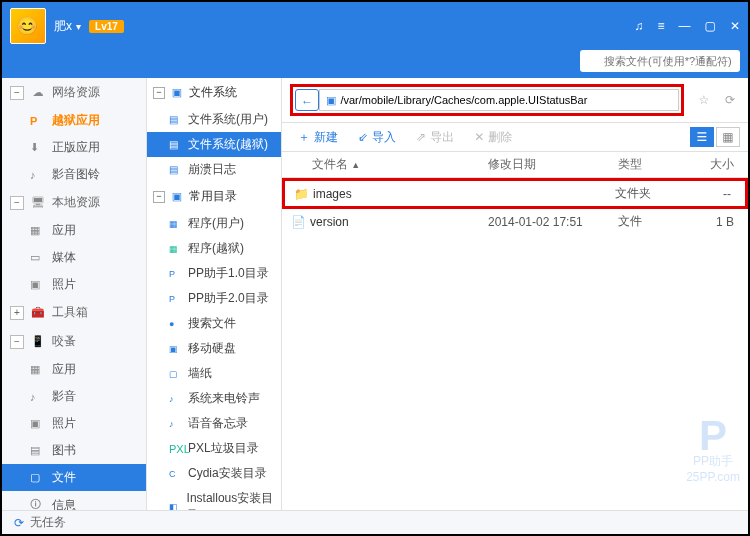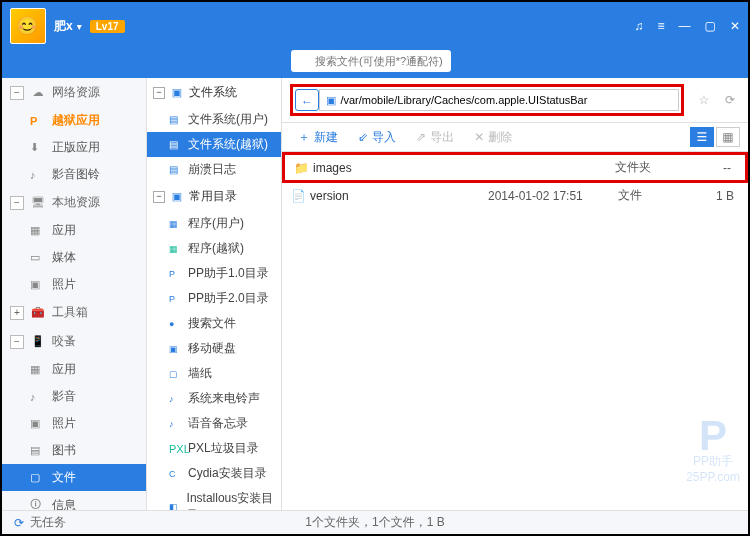--- a/index.html
+++ b/index.html
@@ -1,26 +1,26 @@
 <!DOCTYPE html>
 <html><head>
 <meta charset="utf-8">
 <style>
 *{margin:0;padding:0;box-sizing:border-box;font-family:"Microsoft YaHei",Arial,sans-serif;font-size:12px}
 body{background:#fff;overflow:hidden}
 .window{width:750px;height:536px;background:#fff;position:relative;border:2px solid #000}
 .titlebar{height:48px;background:#2a7de1;display:flex;align-items:center;padding:0 8px;color:#fff}
 .avatar{width:36px;height:36px;background:linear-gradient(135deg,#ffcc00,#ff9900);border:1px solid #fff;margin-right:8px;border-radius:2px;position:relative}
 .avatar::after{content:"😊";position:absolute;top:50%;left:50%;transform:translate(-50%,-50%);font-size:18px}
-.username{font-weight:bold;margin-right:4px}
+.username{font-weight:normal;margin-right:4px}
 .dropdown-arrow{font-size:10px;margin-right:8px}
 .level-badge{background:#ffa500;color:#fff;padding:1px 6px;border-radius:2px;font-size:10px;font-weight:bold}
 .titlebar-right{margin-left:auto;display:flex;gap:14px;align-items:center;color:#fff;font-size:14px}
 .titlebar-right span{cursor:pointer}
-.searchbar{height:28px;background:#2a7de1;display:flex;justify-content:center;padding:0 8px 4px 0}
+.searchbar{height:28px;background:#2a7de1;display:flex;justify-content:flex-end;padding:0 8px 4px 0}
 .search-input{width:160px;height:22px;background:#fff;border:none;border-radius:3px;padding:0 6px 0 24px;font-size:11px;position:relative}
 .search-wrap{position:relative}
 .search-wrap::before{content:"🔍";position:absolute;left:5px;top:3px;font-size:11px;color:#888}
 .main{display:flex;height:calc(100% - 76px - 24px)}
 .sidebar1{width:145px;background:#f5f7fa;border-right:1px solid #e0e0e0;overflow-y:auto}
 .sidebar2{width:135px;background:#fff;border-right:1px solid #e0e0e0;overflow-y:auto}
 .content{flex:1;display:flex;flex-direction:column;position:relative}
 .nav-section-header{display:flex;align-items:center;padding:6px 8px;color:#666;cursor:pointer}
 .nav-section-header .toggle{width:14px;height:14px;border:1px solid #bbb;background:#fff;display:flex;align-items:center;justify-content:center;font-size:10px;margin-right:6px;line-height:1}
 .nav-icon{width:16px;height:16px;margin-right:6px;display:inline-flex;align-items:center;justify-content:center;font-size:11px;color:#888}
@@ -275,20 +275,26 @@
         <div class="tool-btn disabled">
             <span class="ticon">✕</span>
             <span>删除</span>
           </div>
         <div class="view-toggle">
           <div class="vbtn active">☰</div>
           <div class="vbtn">▦</div>
         </div>
       </div>
 
+      <div class="file-header">
+        <div class="col-name"><span>文件名</span> <span style="font-size:9px">▲</span></div>
+        <div class="col-date">修改日期</div>
+        <div class="col-type">类型</div>
+        <div class="col-size">大小</div>
+      </div>
 
       <div id="file-rows">
           <div class="file-row highlight">
             <span class="row-icon">📁</span>
             <span class="row-name">images</span>
             <span class="row-type">文件夹</span>
             <span class="row-size">--</span>
           </div>
           <div class="file-row">
             <span class="row-icon">📄</span>
@@ -305,15 +311,14 @@
         <div>25PP.com</div>
       </div>
     </div>
   </div>
 
   <div class="statusbar">
     <div class="status-left">
         <span style="color:#2a7de1">⟳</span>
         <span>无任务</span>
       </div>
-    <div class="status-center">1个文件夹，1个文件，1 B</div>
   </div>
 </div>
 
 </body></html>

